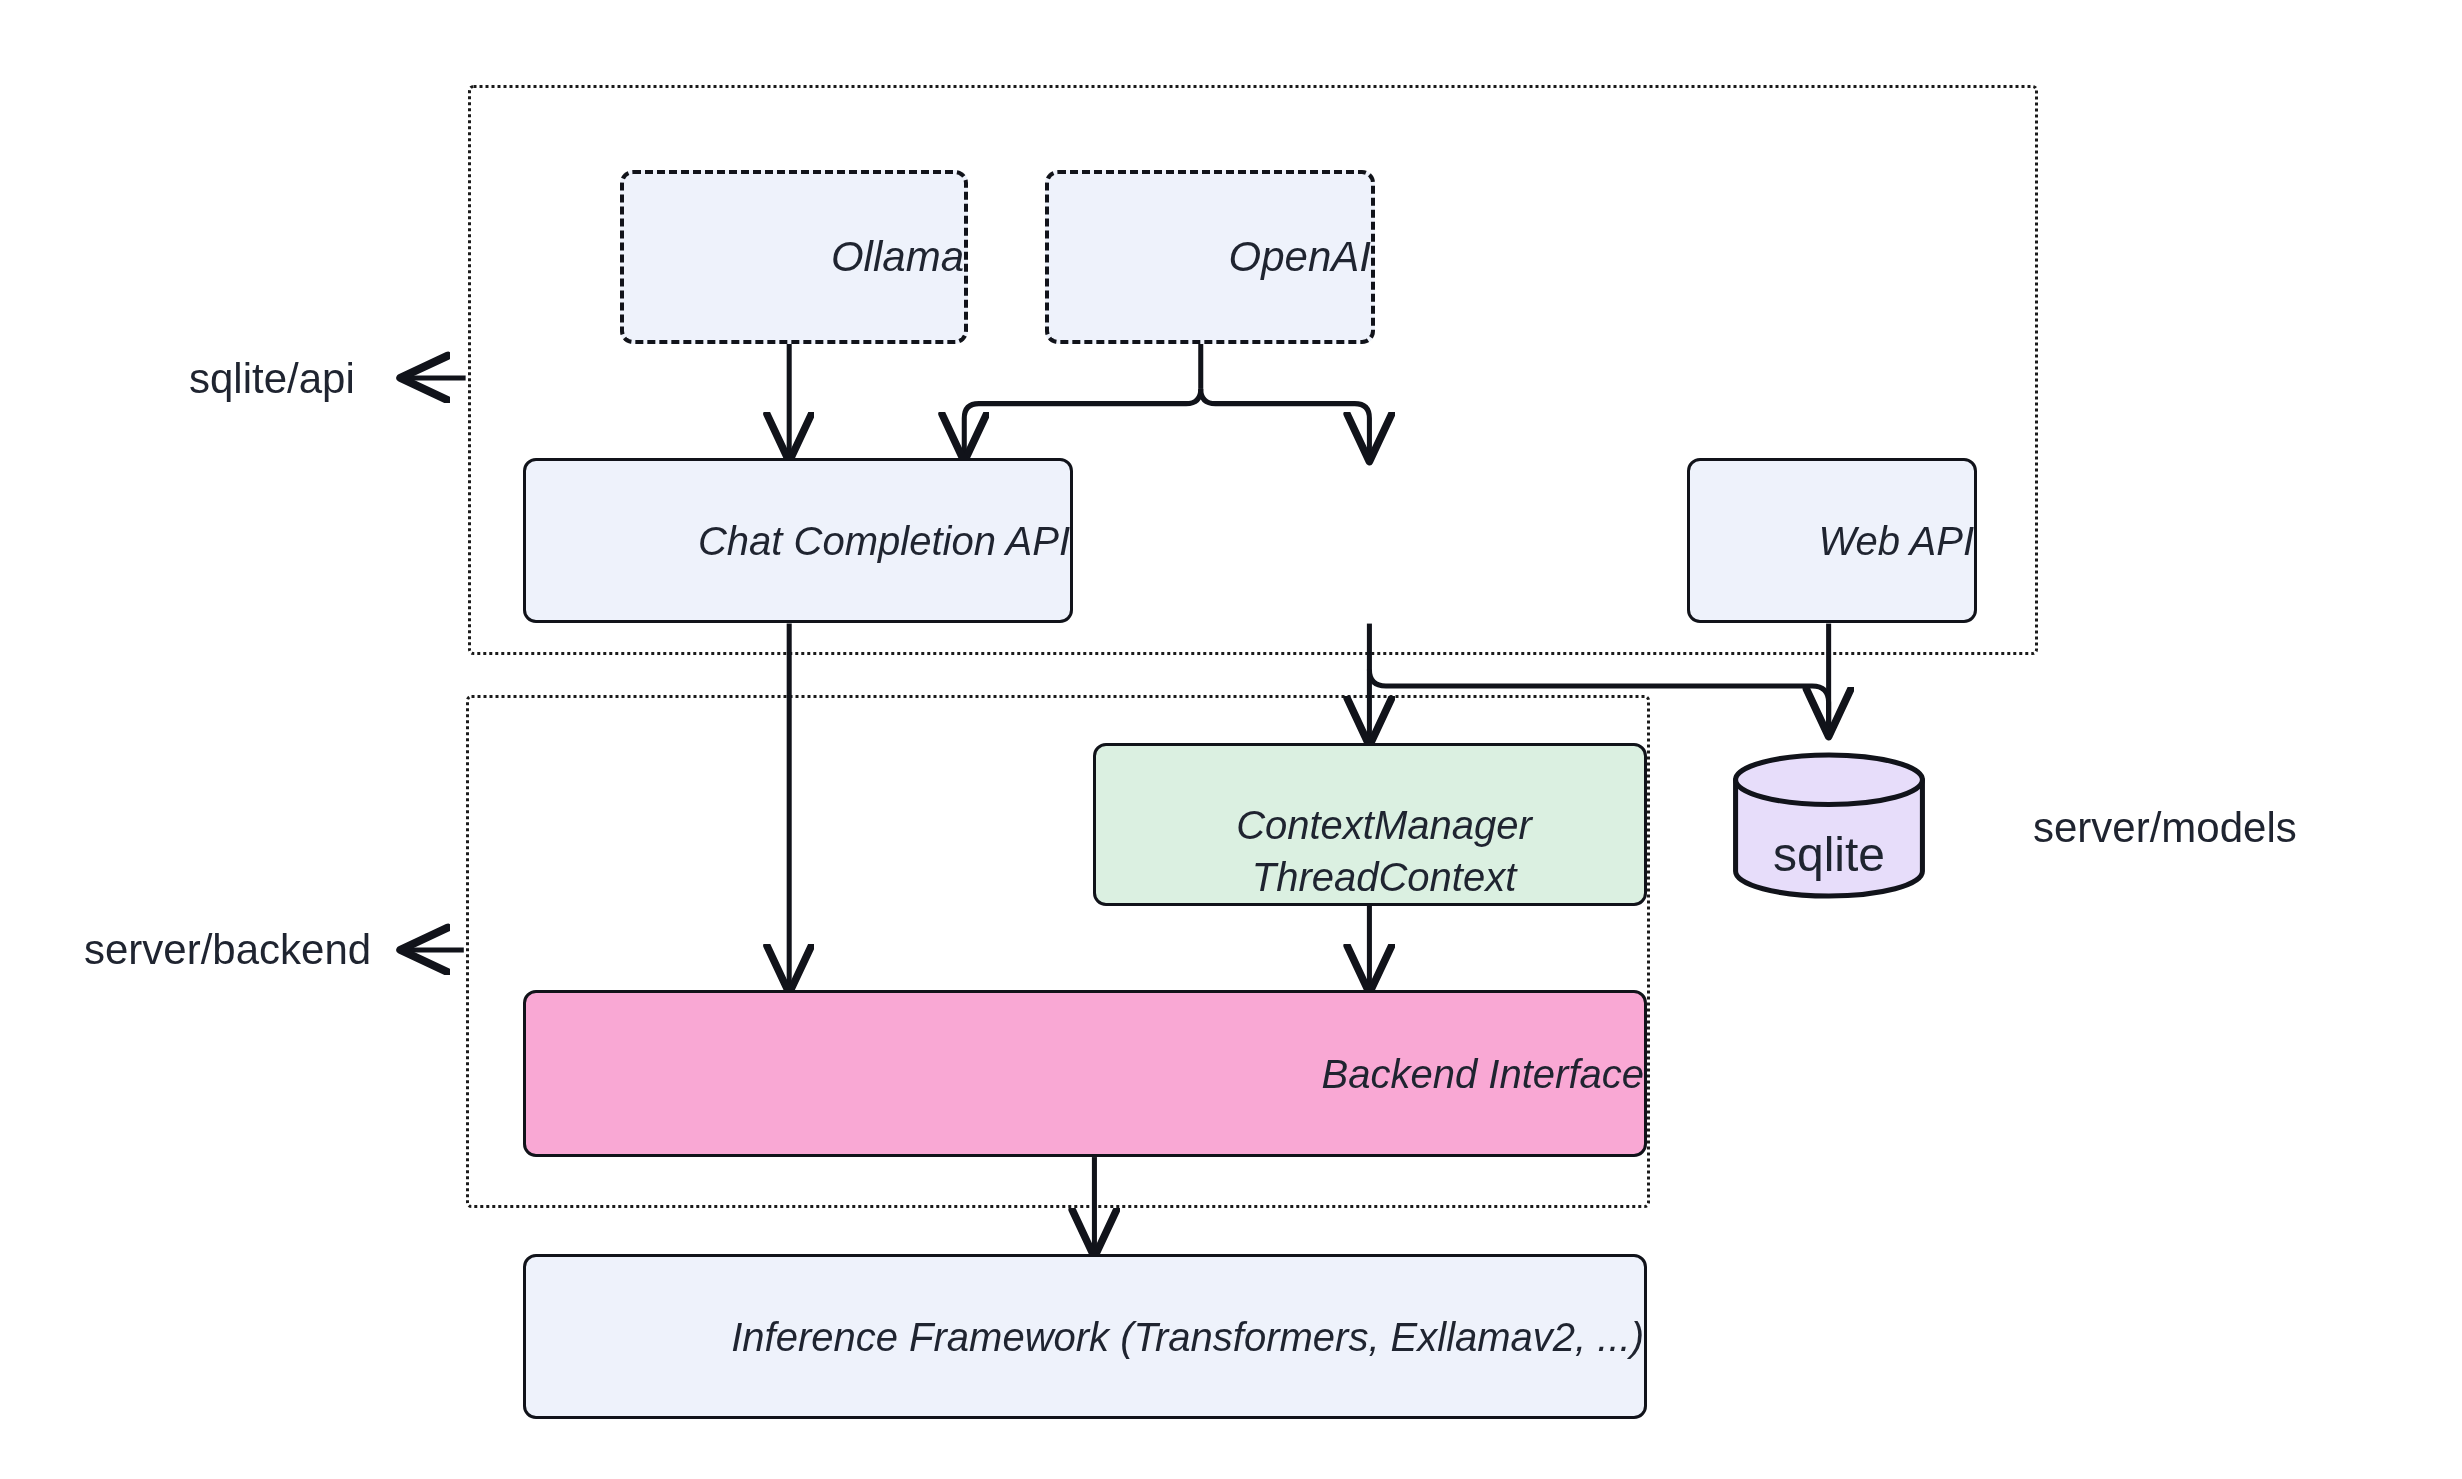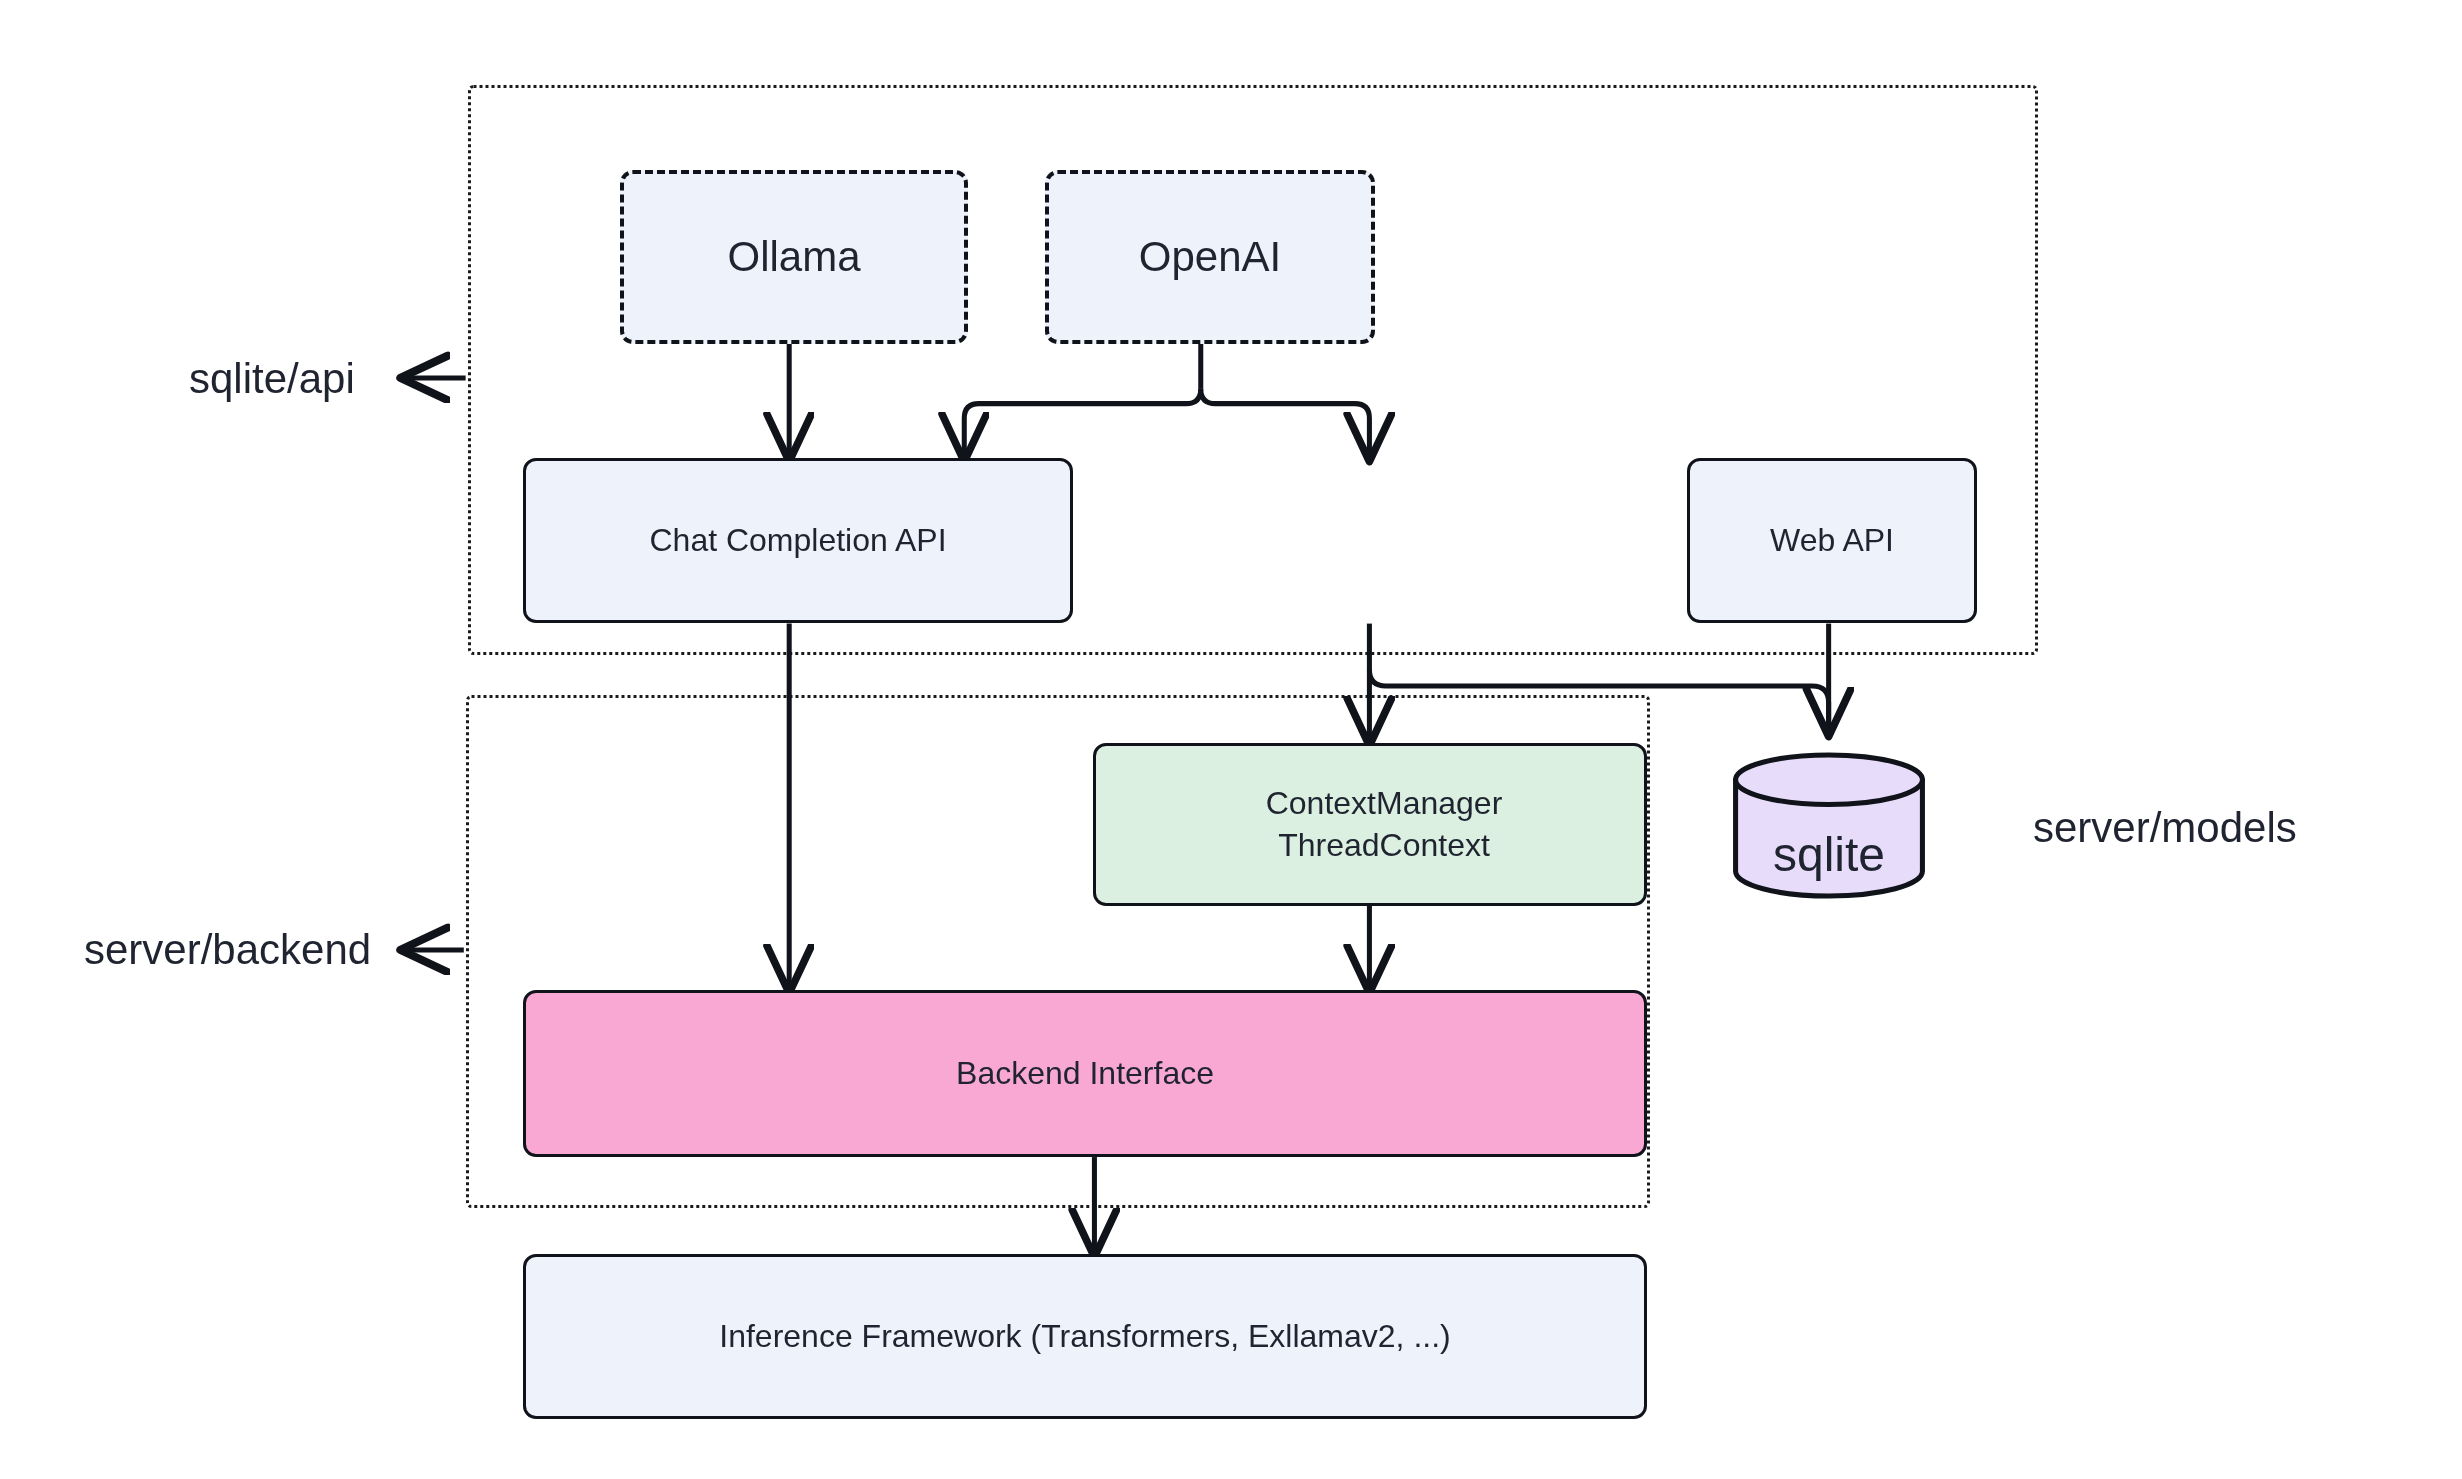--- a/index.html
+++ b/index.html
@@ -22,30 +22,31 @@
     left: 0; top: 0;
     width: 2462px;
     height: 1480px;
     pointer-events: none;
   }
   .node {
     position: absolute;
     box-sizing: border-box;
     display: flex;
     align-items: center;
-    justify-content: center;
+    justify-content: flex-end;
     text-align: center;
     color: #1f2430;
     line-height: 1.30;
+    font-style: italic;
   }
   .node-solid {
     border: 3.7px solid #11131a;
     border-radius: 13px;
     background: #eef2fb;
-    font-size: 32px;
+    font-size: 40px;
   }
   .node-dashed {
     border: 4.6px dashed #11131a;
     border-radius: 13px;
     background: #eef2fb;
     font-size: 42px;
   }
   .node-green { background: #dbf0e1; padding-left: 28px; }
   .node-yellow { background: #f9a8d4; }
 

